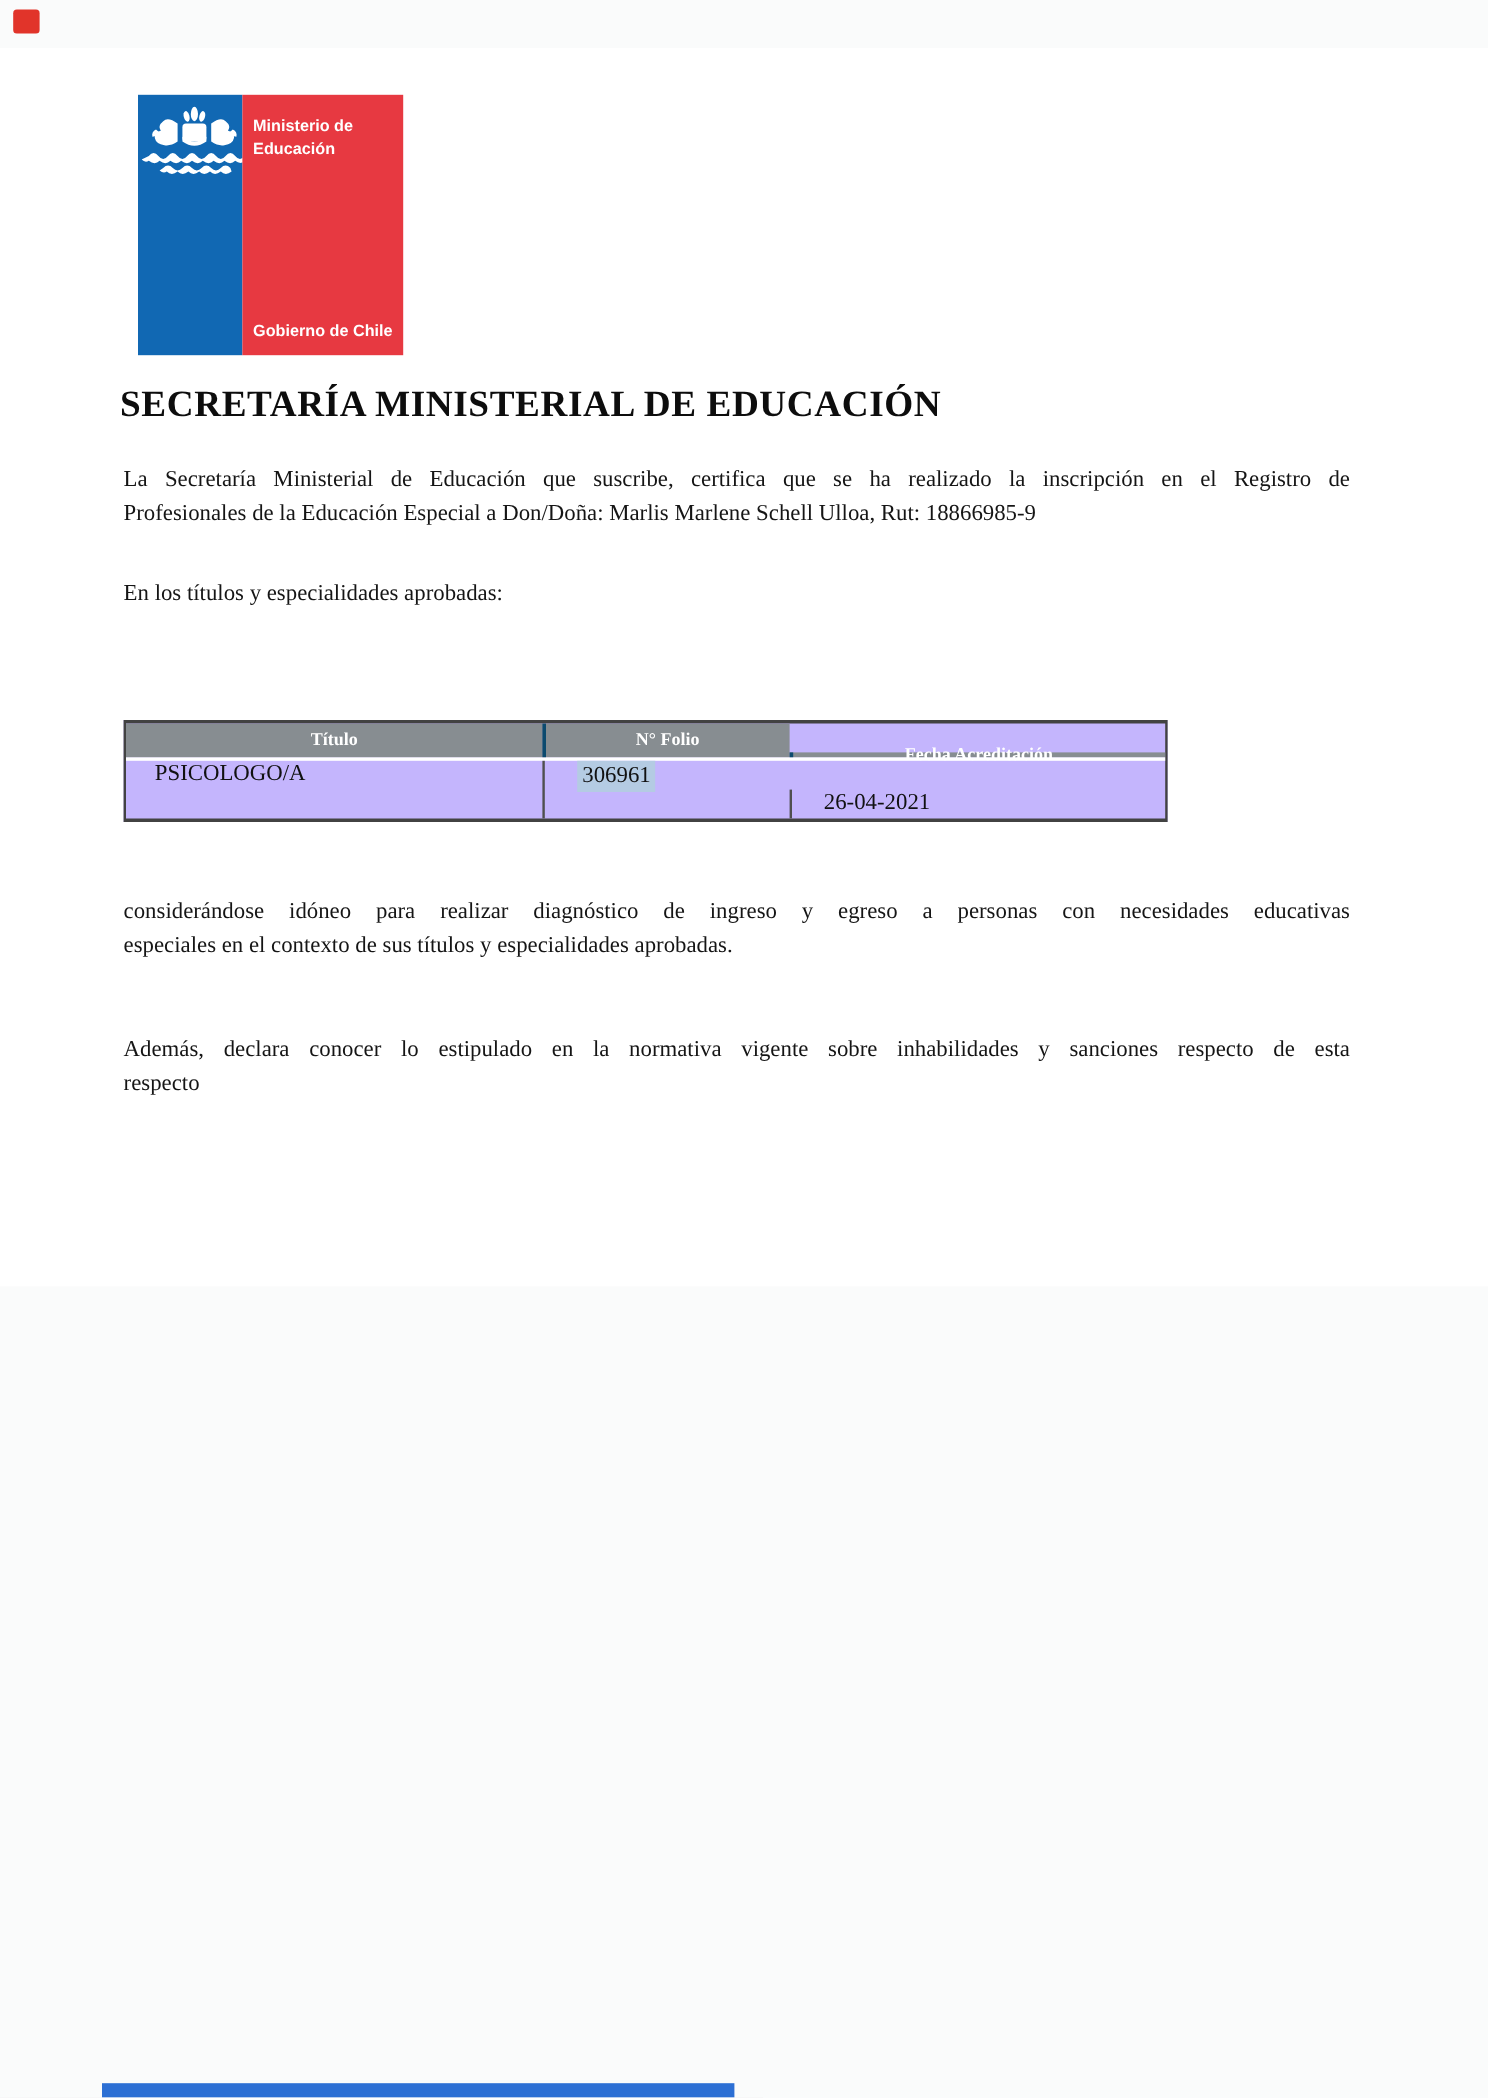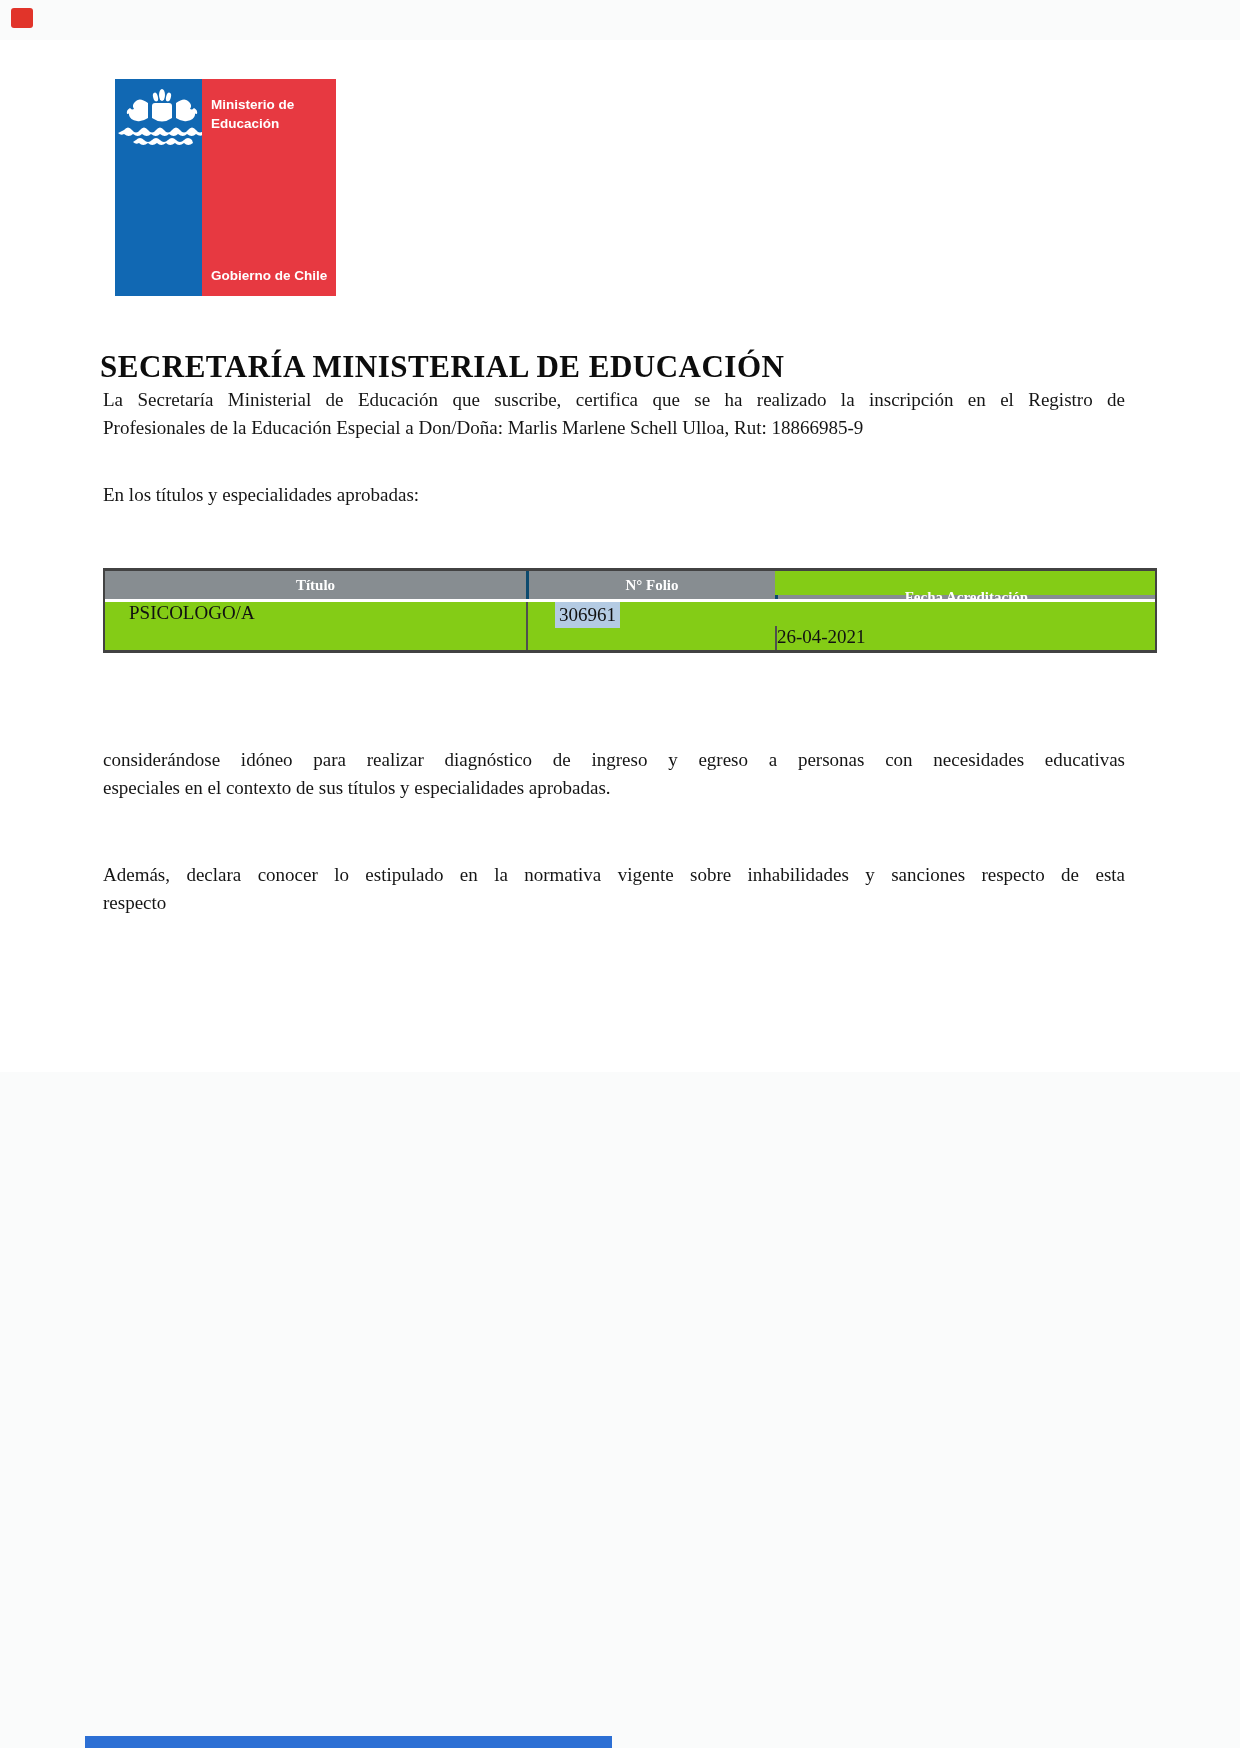--- a/index.html
+++ b/index.html
@@ -15,48 +15,48 @@
   .logo{position:absolute;left:115px;top:79px;width:221px;height:217px;display:flex;}
   .logo-blue{width:94px;height:100%;background:#1168b3;position:relative;}
   .logo-red{width:145px;height:100%;background:#e73941;position:relative;}
   .emblem{position:absolute;left:3px;top:9px;width:88px;height:64px;}
   .logo-text{position:absolute;left:9px;top:16px;color:#ffffff;
     font-family:"Liberation Sans",sans-serif;font-weight:bold;font-size:13.5px;line-height:19px;}
   .logo-gov{position:absolute;left:9px;bottom:13px;color:#ffffff;
     font-family:"Liberation Sans",sans-serif;font-weight:bold;font-size:13.5px;}
 
   
-  .doc-title{position:absolute;left:100px;top:328px;width:1040px;color:#0d0d0d;
+  .doc-title{position:absolute;left:100px;top:298px;width:1040px;color:#0d0d0d;
     font-family:"Liberation Serif",serif;font-weight:bold;font-size:31px;letter-spacing:.5px;}
   .para{position:absolute;left:103px;width:1022px;color:#151515;
     font-size:19px;line-height:28px;}
   .jl{text-align:justify;text-align-last:justify;}
   .jl-last{text-align-last:left;}
   #para1{top:386px;}
   #intro-line{top:481px;}
   #para2{top:746px;}
   #para3{top:861px;}
 
   
-  .cert-table{position:absolute;left:103px;top:568px;width:1054px;background:#84cc16;
+  .cert-table{position:absolute;left:103px;top:600px;width:870px;background:#c4b5fd;
     border-top:3px solid #424242;border-bottom:3px solid #424242;
     border-left:2px solid #424242;border-right:2px solid #424242;box-sizing:border-box;}
   .t-head{display:flex;height:28px;border-bottom:3px solid #ffffff;}
   .t-head .cell{background:#878d91;color:#ffffff;font-weight:bold;font-size:15px;
     display:flex;align-items:center;justify-content:center;}
   .t-head .cell + .cell{border-left:3px solid #0c4a6e;}
   .t-body{display:flex;height:48px;}
   .t-body .cell{display:flex;align-items:flex-start;font-size:19px;color:#111111;}
   .t-body .cell + .cell{border-left:2px solid #4f4f4f;}
   .c1{width:40.1%;box-sizing:border-box;}
   .c2{width:23.7%;box-sizing:border-box;}
   .c3{width:36.2%;box-sizing:border-box;margin-top:24px;}
   .t-body .c1{padding-left:24px;}
   .t-body .c2{padding-left:27px;font-family:Liberation Serif, serif;}
-  .t-body .c3{}
+  .t-body .c3{padding-left:27px;}
   .folio-highlight{background:#b4cbe3;padding:2px 4px;}
 </style>
 </head>
 <body>
 
 <div id="canvas">
 
   <div class="page-sheet"></div>
 
   <div class="red-marker"></div>

